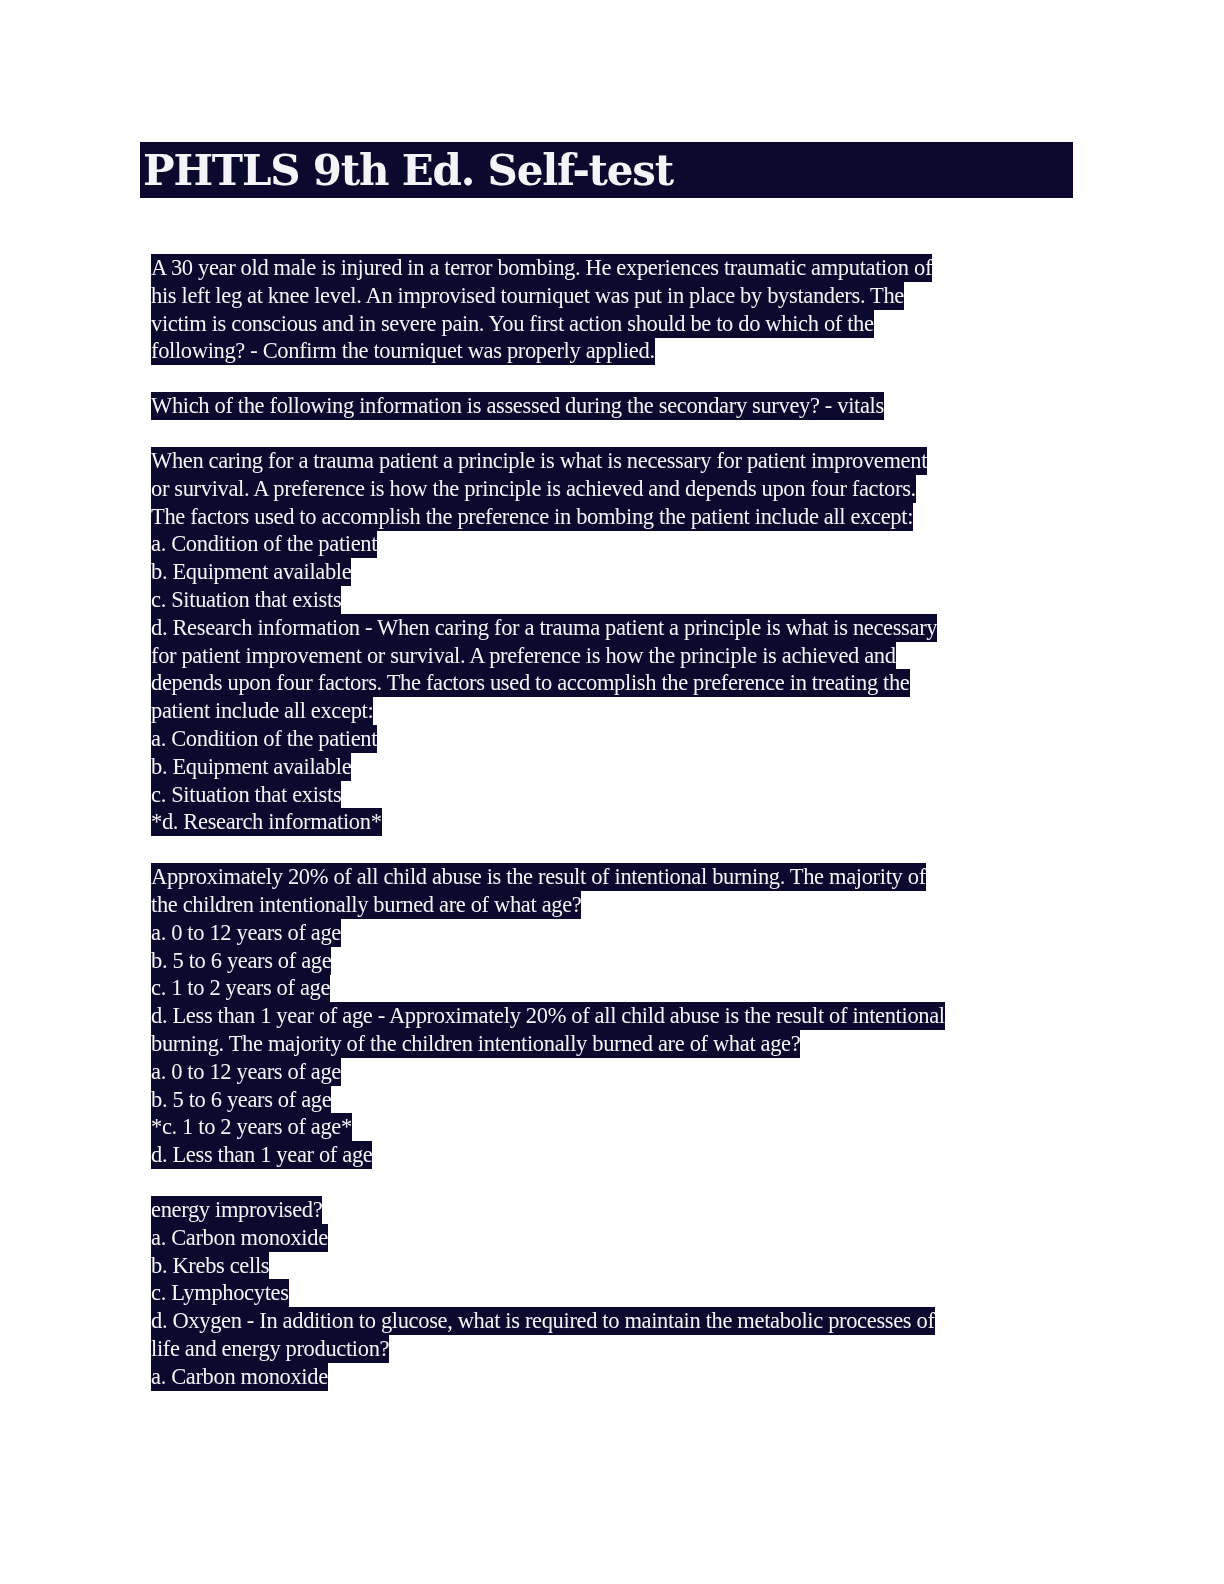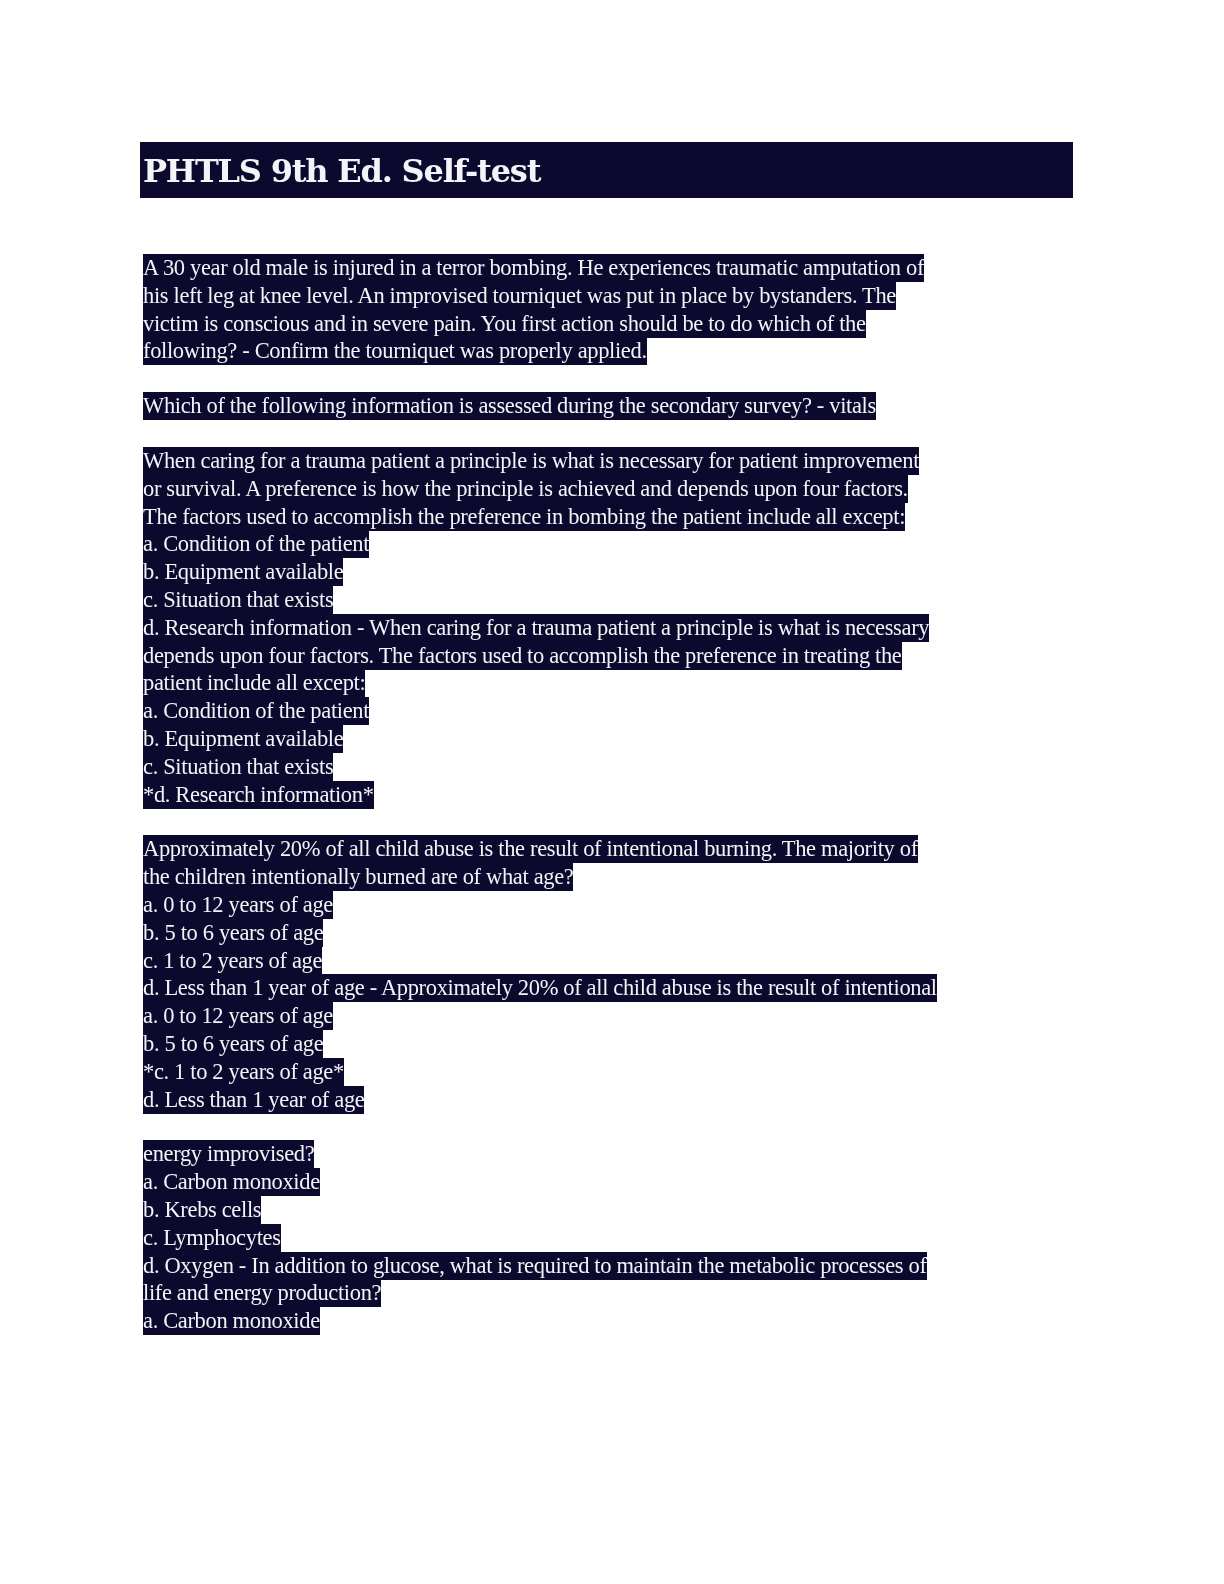--- a/index.html
+++ b/index.html
@@ -4,29 +4,29 @@
 <style>
   html, body { margin: 0; padding: 0; background: #ffffff; }
   body { width: 1224px; height: 1584px; position: relative; overflow: hidden; }
   .page { position: absolute; left: 0; top: 0; width: 1224px; height: 1584px; background: #fff; }
   .title-band {
     position: absolute; left: 140px; top: 142px; width: 933px; height: 56px;
     background: #0b0a2e;
   }
   .title-text {
     position: absolute; left: 143px; top: 142px; height: 56px; line-height: 58px;
-    font-family: "DejaVu Serif", serif; font-weight: bold; font-size: 32px;
+    font-family: "DejaVu Serif", serif; font-weight: bold; font-size: 42px;
     color: #f4f4f8; letter-spacing: -1.2px; white-space: nowrap; text-align: right;
   }
   .content {
     position: absolute; left: 143px; top: 254px; width: 930px;
     font-family: "Liberation Serif", serif; font-size: 22.5px; color: #f4f4f8;
   }
   .block { margin: 0 0 27px 0; }
-  .line { display: block; height: 27.8px; line-height: 27.8px; white-space: nowrap; }
+  .line { display: block; height: 27.8px; line-height: 27.8px; white-space: nowrap; margin-left: 8px; }
   .hl { background: #0b0a2e; padding: 1px 0 2px 0; letter-spacing: -0.35px; }
 </style>
 </head>
 <body>
 
 <div class="page">
   <div class="title-band"></div>
   <div class="title-text">PHTLS 9th Ed. Self-test</div>
 
   <div class="content">
@@ -42,35 +42,37 @@
     </div>
 
     <div class="block">
       <span class="line"><span class="hl">When caring for a trauma patient a principle is what is necessary for patient improvement</span></span>
       <span class="line"><span class="hl">or survival. A preference is how the principle is achieved and depends upon four factors.</span></span>
       <span class="line"><span class="hl">The factors used to accomplish the preference in bombing the patient include all except:</span></span>
       <span class="line"><span class="hl">a. Condition of the patient</span></span>
       <span class="line"><span class="hl">b. Equipment available</span></span>
       <span class="line"><span class="hl">c. Situation that exists</span></span>
       <span class="line"><span class="hl">d. Research information - When caring for a trauma patient a principle is what is necessary</span></span>
+      <span class="line"><span class="hl">for patient improvement or survival. A preference is how the principle is achieved and</span></span>
       <span class="line"><span class="hl">depends upon four factors. The factors used to accomplish the preference in treating the</span></span>
       <span class="line"><span class="hl">patient include all except:</span></span>
       <span class="line"><span class="hl">a. Condition of the patient</span></span>
       <span class="line"><span class="hl">b. Equipment available</span></span>
       <span class="line"><span class="hl">c. Situation that exists</span></span>
       <span class="line"><span class="hl">*d. Research information*</span></span>
     </div>
 
     <div class="block">
       <span class="line"><span class="hl">Approximately 20% of all child abuse is the result of intentional burning. The majority of</span></span>
       <span class="line"><span class="hl">the children intentionally burned are of what age?</span></span>
       <span class="line"><span class="hl">a. 0 to 12 years of age</span></span>
       <span class="line"><span class="hl">b. 5 to 6 years of age</span></span>
       <span class="line"><span class="hl">c. 1 to 2 years of age</span></span>
       <span class="line"><span class="hl">d. Less than 1 year of age - Approximately 20% of all child abuse is the result of intentional</span></span>
+      <span class="line"><span class="hl">burning. The majority of the children intentionally burned are of what age?</span></span>
       <span class="line"><span class="hl">a. 0 to 12 years of age</span></span>
       <span class="line"><span class="hl">b. 5 to 6 years of age</span></span>
       <span class="line"><span class="hl">*c. 1 to 2 years of age*</span></span>
       <span class="line"><span class="hl">d. Less than 1 year of age</span></span>
     </div>
 
     <div class="block">
       <span class="line"><span class="hl">energy improvised?</span></span>
       <span class="line"><span class="hl">a. Carbon monoxide</span></span>
       <span class="line"><span class="hl">b. Krebs cells</span></span>

